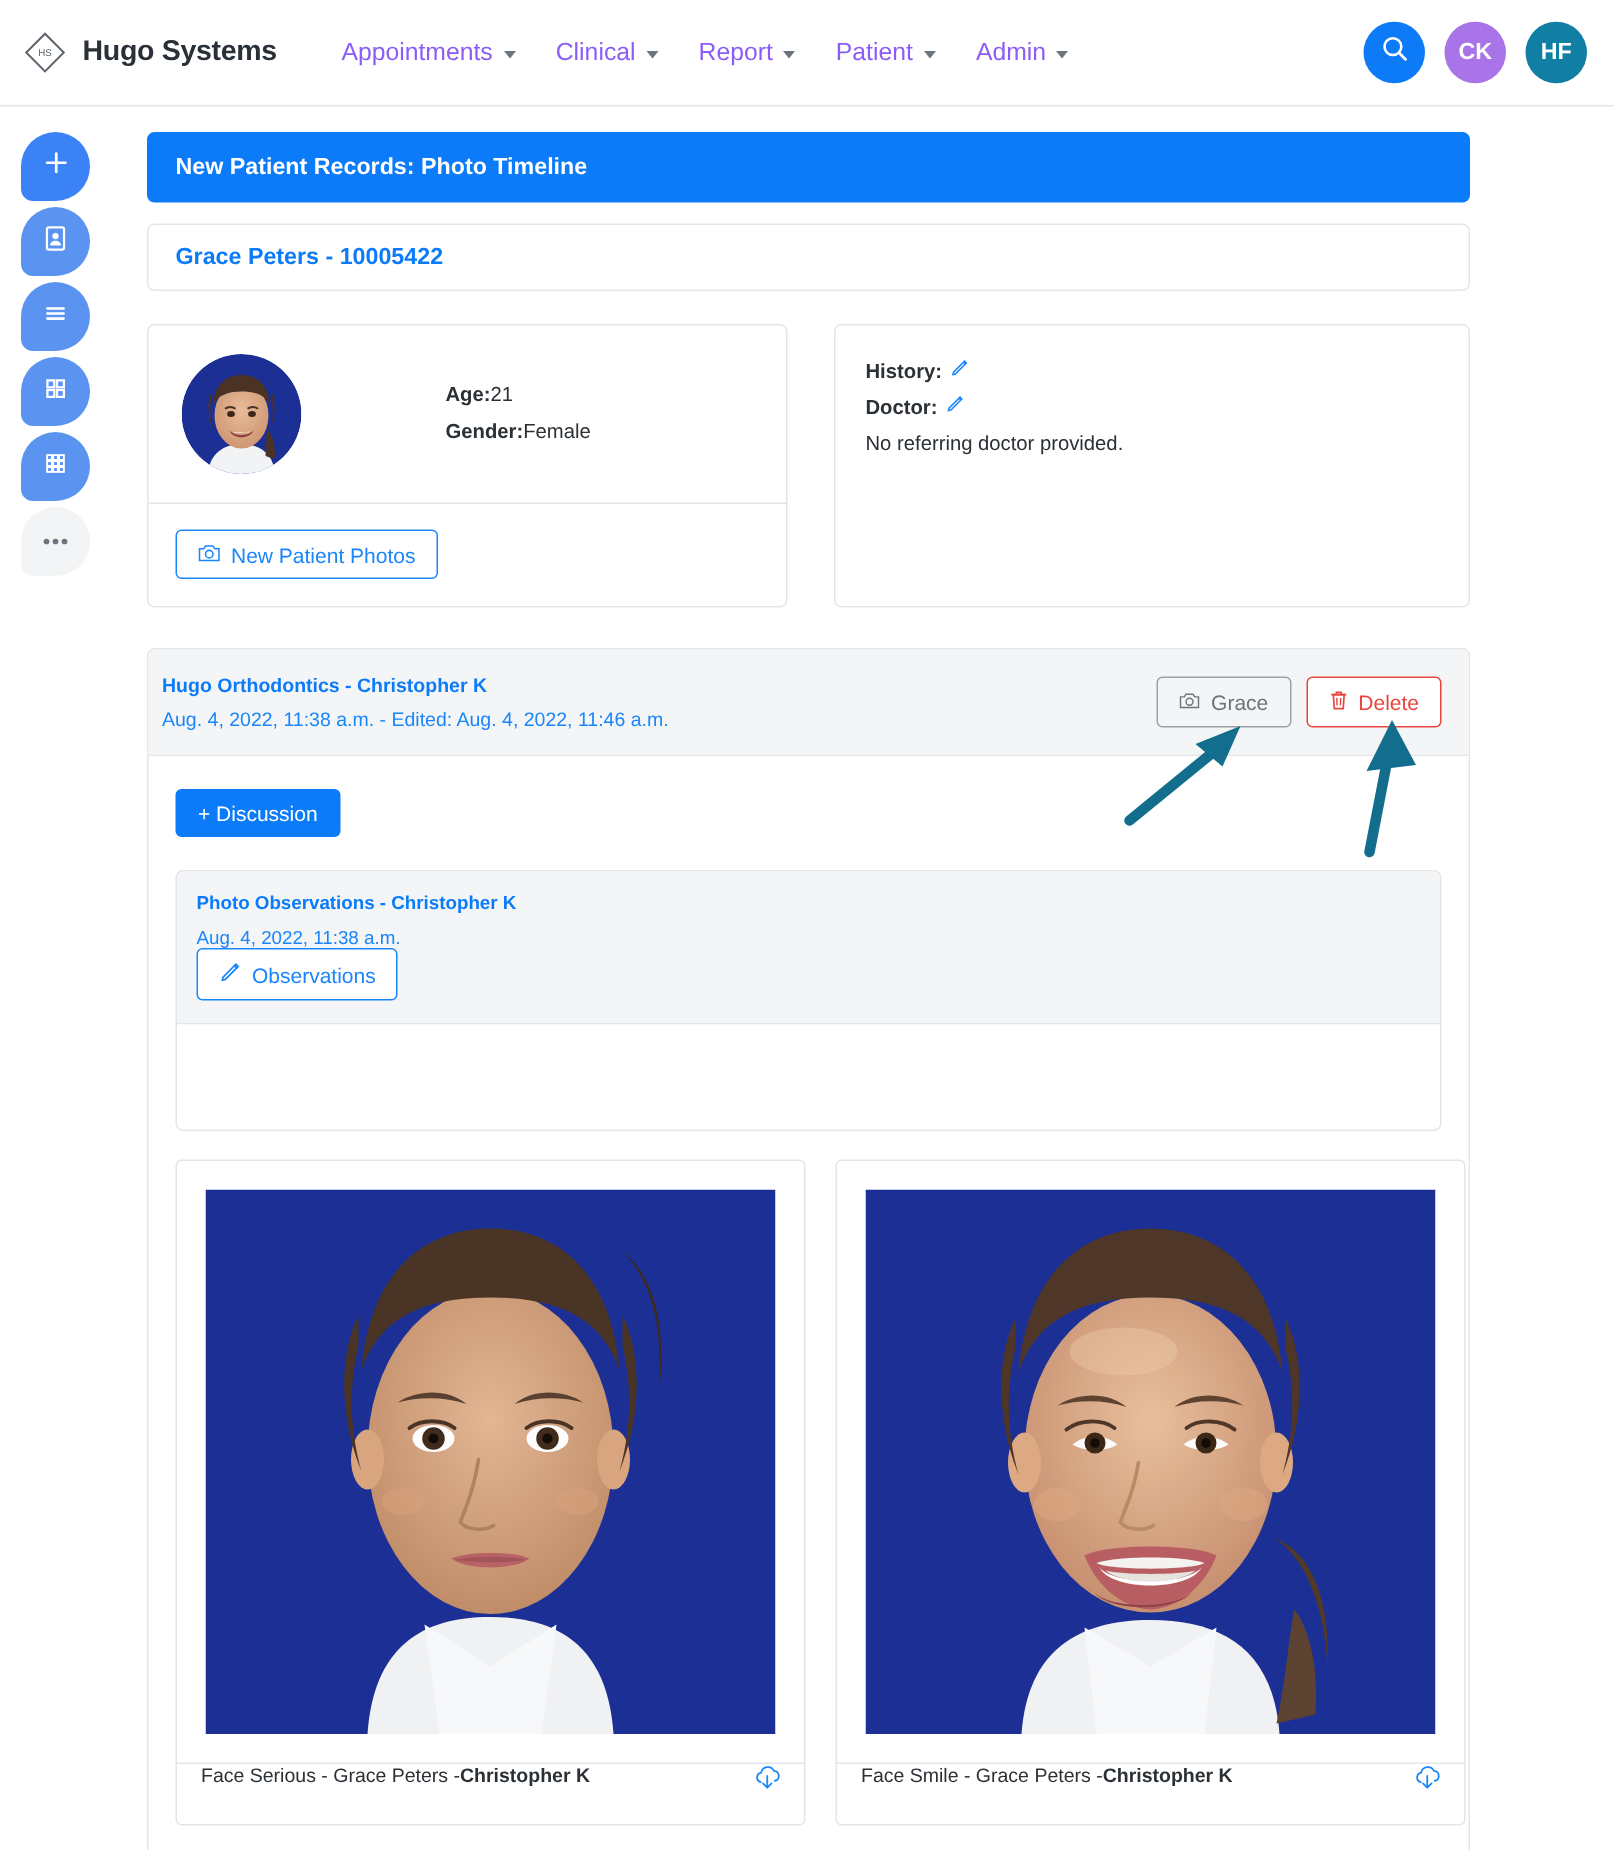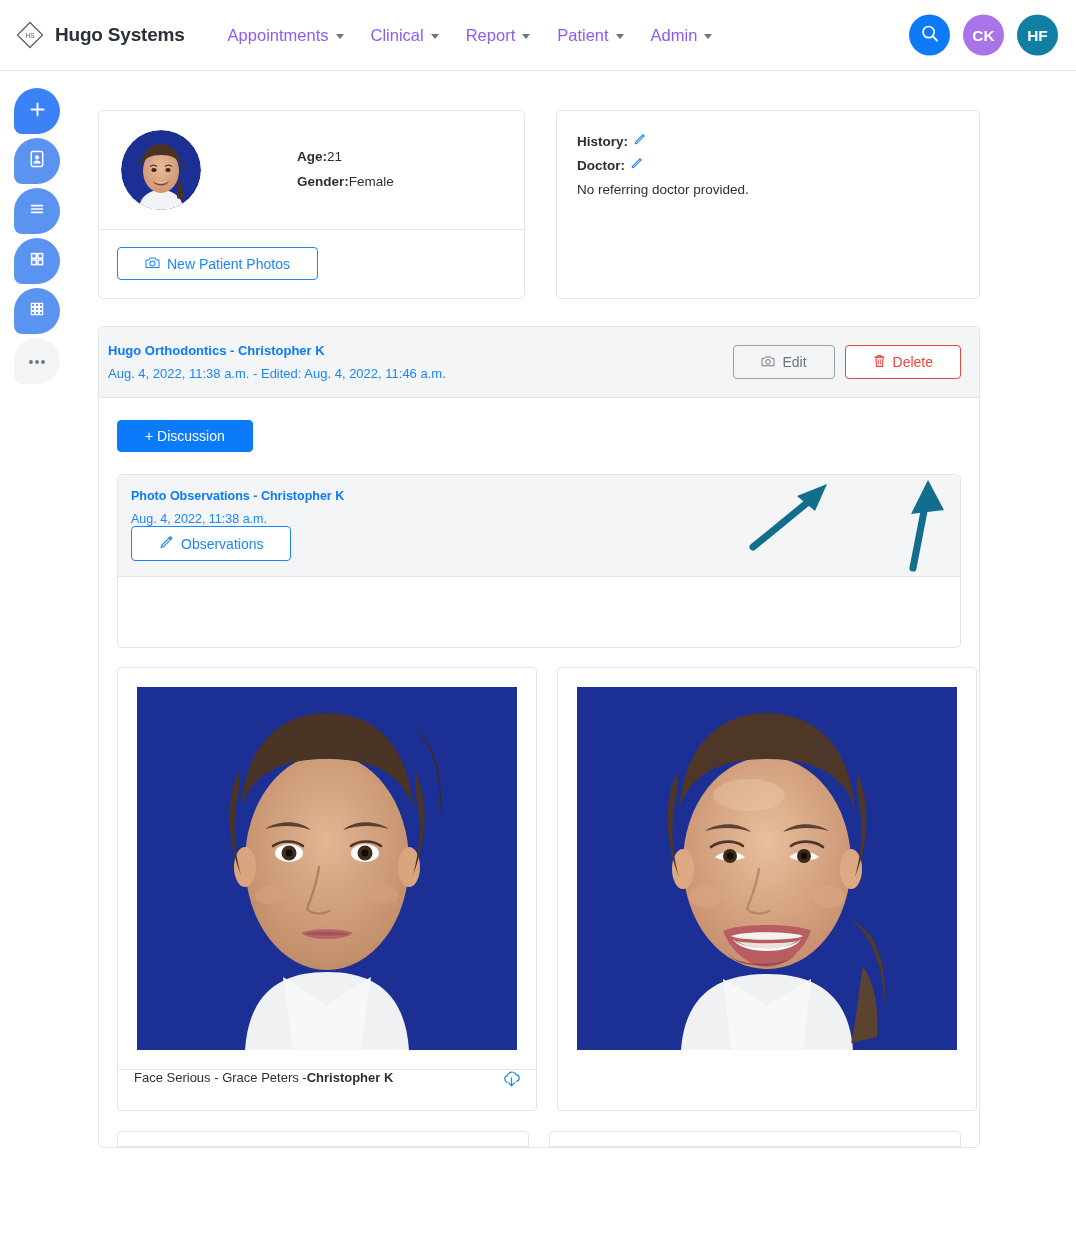--- a/index.html
+++ b/index.html
@@ -106,21 +106,21 @@
   .avatar svg { display: block; }
   .agebox { margin-left: 96px; font-size: 13.5px; color: #2b3035; line-height: 1.85; }
   .agebox b { font-weight: bold; }
   .info-left-div { border-top: 1px solid #e3e5e8; }
   .info-left-bot { padding: 17px 0 18px 18px; }
 
   .btn {
     display: inline-flex; align-items: center; gap: 7px;
     border-radius: 4px; cursor: pointer;
     font-size: 14px; background: #fff;
-    padding: 8px 27px; line-height: 1;
+    padding: 8px 14px; line-height: 1;
   }
   .btn-outline-blue { border: 1px solid #1a86fb; color: #1a86fb; }
   .btn-outline-gray { border: 1px solid #9aa1a9; color: #6c757d; background: #f4f5f6; }
   .btn-outline-red { border: 1px solid #e8453c; color: #e8453c; }
   .btn-solid-blue { background: #0b7bf9; border: 1px solid #0b7bf9; color: #fff; }
 
   .info-right { flex: 1; padding: 19px 20px 22px 20px; }
   .inforight-line {
     font-size: 13.5px; color: #2b3035; line-height: 1.75;
     display: flex; align-items: center; gap: 5px;
@@ -293,21 +293,27 @@
         <circle cx="5" cy="4" r="1.9" fill="#6c757d"></circle>
         <circle cx="11" cy="4" r="1.9" fill="#6c757d"></circle>
         <circle cx="17" cy="4" r="1.9" fill="#6c757d"></circle>
       </svg>
     </span>
   </div>
 </div>
 
 <div class="page">
 
-
+  <div class="banner">
+    <span>New Patient Records: Photo Timeline</span>
+  </div>
+
+  <div class="card patient-bar">
+    <span class="pname">Grace Peters - 10005422</span>
+  </div>
 
   <div class="info-row">
 
     <div class="card info-left">
       <div class="info-left-top">
         <div class="avatar">
           <svg width="80" height="80" viewBox="0 0 80 80">
             <defs>
               <clipPath id="avclip">
                   <circle cx="40" cy="40" r="40"></circle>
@@ -386,21 +392,21 @@
         <div class="rh-sub">Aug. 4, 2022, 11:38 a.m. - Edited: Aug. 4, 2022, 11:46 a.m.</div>
       </div>
       <div class="rh-actions">
         <div class="btn btn-outline-gray">
           <span>
             <svg width="14" height="12" viewBox="0 0 16 14">
               <path d="M1 4.2h3l1.3-2h5.4l1.3 2h3v8.3H1z" fill="none" stroke="#6c757d" stroke-width="1.1"></path>
               <circle cx="8" cy="8" r="2.7" fill="none" stroke="#6c757d" stroke-width="1.1"></circle>
             </svg>
           </span>
-          <span>Edit</span>
+          <span>Grace</span>
         </div>
         <div class="btn btn-outline-red">
           <span>
             <svg width="13" height="14" viewBox="0 0 14 15">
               <line x1="1.6" y1="3.3" x2="12.4" y2="3.3" stroke="#e8453c" stroke-width="1.2"></line>
               <path d="M3.1 3.3h7.8l-.7 10H3.8z" fill="none" stroke="#e8453c" stroke-width="1.2"></path>
               <path d="M5.3 3.3V1.6h3.4v1.7" fill="none" stroke="#e8453c" stroke-width="1.2"></path>
               <line x1="5.6" y1="5.6" x2="5.8" y2="11" stroke="#e8453c" stroke-width="1"></line>
               <line x1="8.4" y1="5.6" x2="8.2" y2="11" stroke="#e8453c" stroke-width="1"></line>
             </svg>
@@ -520,20 +526,32 @@
               <path d="M146 244c14-8 74-8 88 0 -10 26-32 36-44 36s-34-10-44-36z" fill="#b85e62"></path>
               <path d="M154 249c12-5 60-5 72 0 -8 5-64 5-72 0z" fill="#f5f3f0"></path>
               <path d="M156 252c10 12 58 12 68 0 -8 16-60 16-68 0z" fill="#ffffff"></path>
               <path d="M160 254c12 10 48 10 60 0 -10 3-50 3-60 0z" fill="#e7e3de"></path>
               <path d="M152 268c10 14 56 14 66 0 -10 12-56 12-66 0z" fill="#8d4448"></path>
               <ellipse cx="128" cy="210" rx="16" ry="11" fill="#dda77f" opacity="0.5"></ellipse>
               <ellipse cx="252" cy="210" rx="16" ry="11" fill="#dda77f" opacity="0.5"></ellipse>
               <ellipse cx="172" cy="108" rx="36" ry="16" fill="#f0d0b2" opacity="0.35"></ellipse>
             </svg>
           </div>
+          <div class="photo-cap">
+            <div>
+              <span>Face Smile - Grace Peters -</span><b>Christopher K</b>
+            </div>
+            <span>
+              <svg width="19" height="18" viewBox="0 0 20 19">
+                <path d="M5.4 12.8A3.5 3.5 0 0 1 5.7 6a4.8 4.8 0 0 1 9-1.2 3.6 3.6 0 0 1 .6 7.1" fill="none" stroke="#1a86fb" stroke-width="1.25" stroke-linecap="round"></path>
+                <line x1="10" y1="8.4" x2="10" y2="16.4" stroke="#1a86fb" stroke-width="1.25" stroke-linecap="round"></line>
+                <path d="M7 13.6l3 3 3-3" fill="none" stroke="#1a86fb" stroke-width="1.25" stroke-linecap="round" stroke-linejoin="round"></path>
+              </svg>
+            </span>
+          </div>
         </div>
       </div>
 
       <div class="photo-row-partial">
         <div class="photo-card-partial"></div>
         <div class="photo-card-partial"></div>
       </div>
     </div>
   </div>
 </div>

